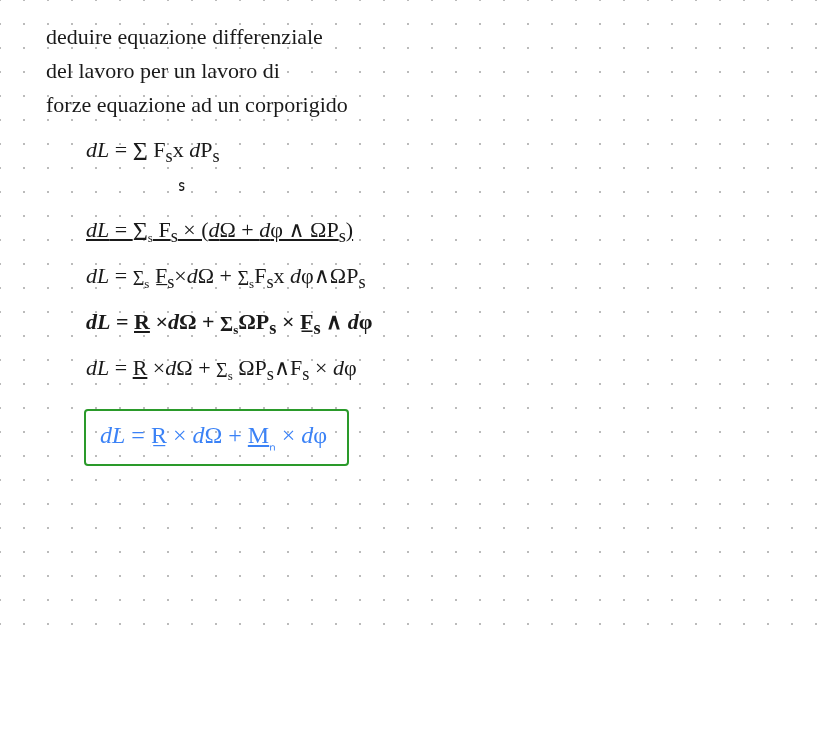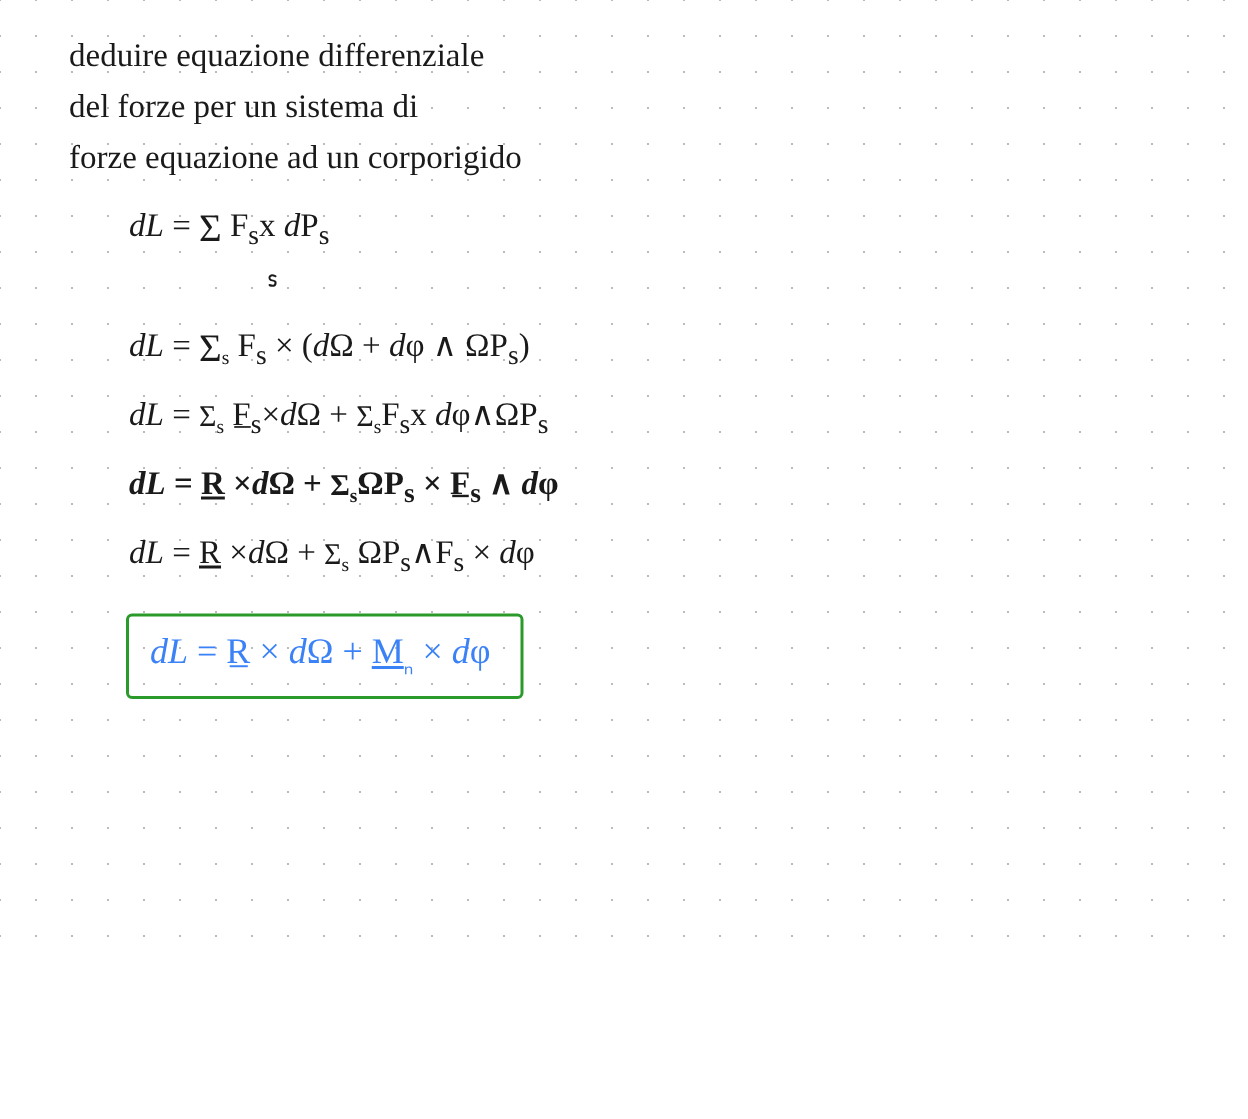--- a/index.html
+++ b/index.html
@@ -98,36 +98,36 @@
 </head>
 <body>
 
 <div class="page">
   <div class="dot-grid"></div>
 
   <div class="content handwritten">
 
     <div class="header-text">
       <div>deduire equazione differenziale</div>
-      <div>del forze per un sistema di</div>
+      <div>del lavoro per un lavoro di</div>
       <div>forze equazione ad un corporigido</div>
     </div>
 
     <div class="equations">
 
       <div style="margin: 10px 0 2px 40px;">
         <span class="eq-line" style="margin-left:0; display:inline;">
           <i>dL</i> = <span class="sigma">Σ</span> F<sub>s</sub>x <i>d</i>P<sub>s</sub>
         </span>
         <br>
         <span style="margin-left: 92px; font-size:18px;">s</span>
       </div>
 
       <div style="margin: 14px 0 4px 40px;">
-        <span style="font-size:22px; font-family:'Segoe Print','Comic Sans MS',cursive;">
+        <span style="font-size:22px; font-family:'Segoe Print','Comic Sans MS',cursive;text-decoration:underline;">
           <i>dL</i> = <span class="sigma">Σ</span><sub style="font-size:13px;">s</sub> F<sub>s</sub> × (<i>d</i>Ω + <i>d</i>φ ∧ ΩP<sub>s</sub>)
         </span>
       </div>
 
       <div style="margin: 8px 0 4px 40px;">
         <span style="font-size:22px; font-family:'Segoe Print','Comic Sans MS',cursive;">
           <i>dL</i> = <span class="sigma-small">Σ</span><sub style="font-size:13px;">s</sub> F̲<sub>s</sub>×<i>d</i>Ω + <span class="sigma-small">Σ</span><sub style="font-size:13px;">s</sub>F<sub>s</sub>x <i>d</i>φ∧ΩP<sub>s</sub>
         </span>
       </div>
 

